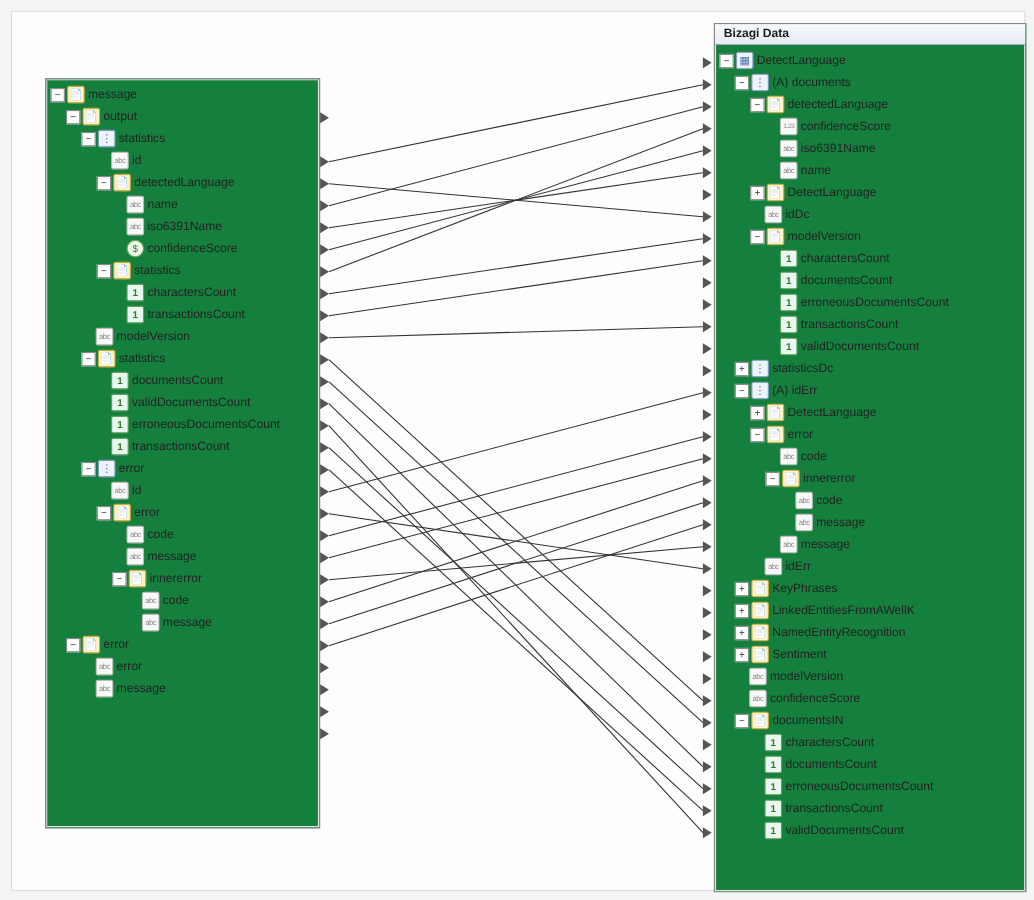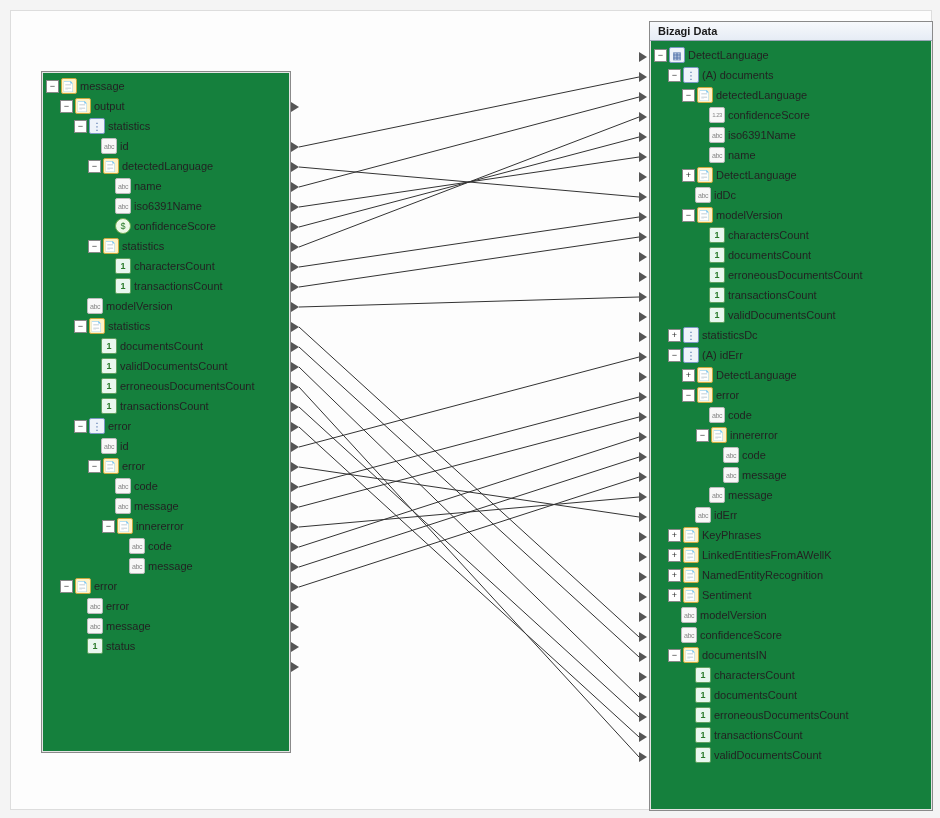--- a/index.html
+++ b/index.html
@@ -286,26 +286,20 @@
           <span class="indent" style="width: 28px;"></span>
           <span class="toggle blank"></span>
           <span class="icon icon-abc"></span>
           <span class="label">error</span>
         </div>
         <div class="node-row">
           <span class="indent" style="width: 28px;"></span>
           <span class="toggle blank"></span>
           <span class="icon icon-abc"></span>
           <span class="label">message</span>
-        </div>
-        <div class="node-row">
-          <span class="indent" style="width: 28px;"></span>
-          <span class="toggle blank"></span>
-          <span class="icon icon-num"></span>
-          <span class="label">status</span>
         </div>
       </div>
   </div>
 
   <div class="panel" id="rightPanel" style="left: 638px; top: 10px; width: 282px; min-height: 788px;">
     <div class="panel-header">Bizagi Data</div>
     <div class="tree" id="rightTree">
         <div class="node-row">
           <span class="indent" style="width: 0px;"></span>
           <span class="toggle">−</span>

